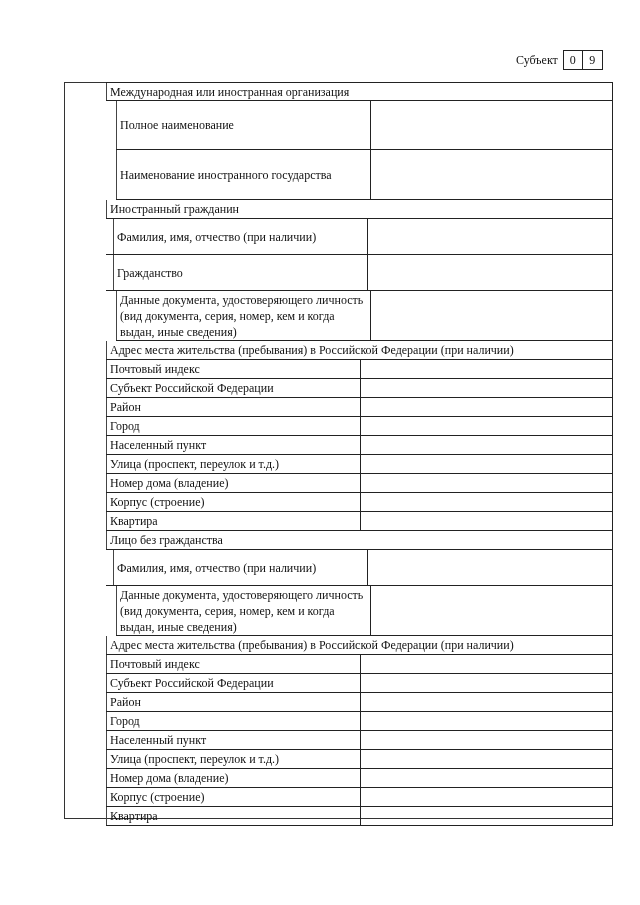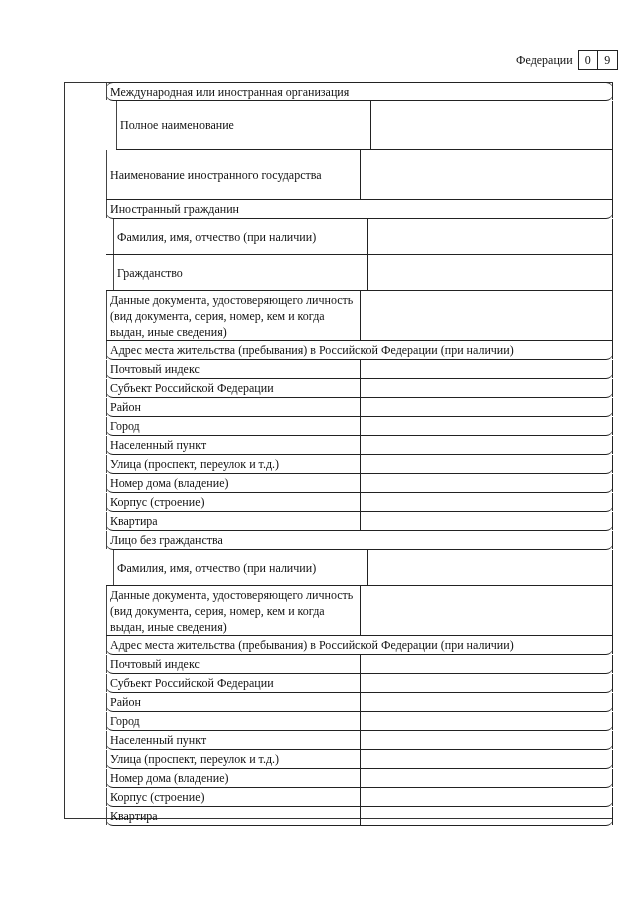--- a/index.html
+++ b/index.html
@@ -14,30 +14,30 @@
              border-left: 1px solid #333; border-top: 1px solid #333; border-bottom: 1px solid #333;
              box-sizing: border-box; }
     .grid { position: absolute; left: 106px; top: 82px; width: 507px; }
     .row { display: flex; border-bottom: 1px solid #222; box-sizing: border-box; }
     .row:first-child { border-top: 1px solid #222; }
     .cell-l { border-left: 1px solid #444; width: 254px; padding: 0 3px; box-sizing: border-box;
               font-size: 12px; line-height: 16px; display: flex; align-items: center; }
     .cell-r { border-left: 1px solid #222; border-right: 1px solid #222; flex: 1; box-sizing: border-box; }
     .full { border-left: 1px solid #444; border-right: 1px solid #222; flex: 1; padding: 0 3px;
             font-size: 12px; line-height: 16px; display: flex; align-items: center; box-sizing: border-box; }
-    .h18 { height: 19px; border-radius: 7px; }
+    .h18 { height: 19px; }
     .h47 { height: 49px; margin-left: 10px; }
     .h36 { height: 36px; padding-left: 7px; }
-    .h50 { height: 50px; }
+    .h50 { height: 50px; margin-left: 10px; }
   </style>
 </head>
 <body>
 
 <div class="page-num">
-  <span class="lbl">Федерации</span>
+  <span class="lbl">Субъект</span>
   <span class="box">0</span>
   <span class="box">9</span>
 </div>
 
 <div class="outer"></div>
 
 <div class="grid">
 
   <div class="row h18">
     <div class="full">Международная или иностранная организация</div>

